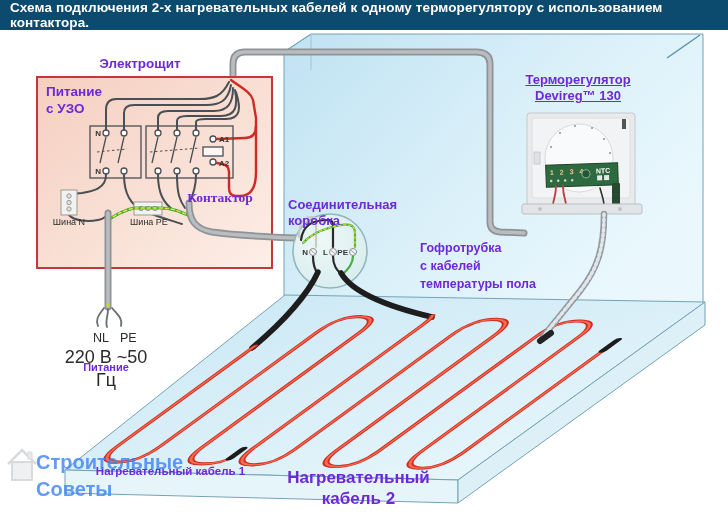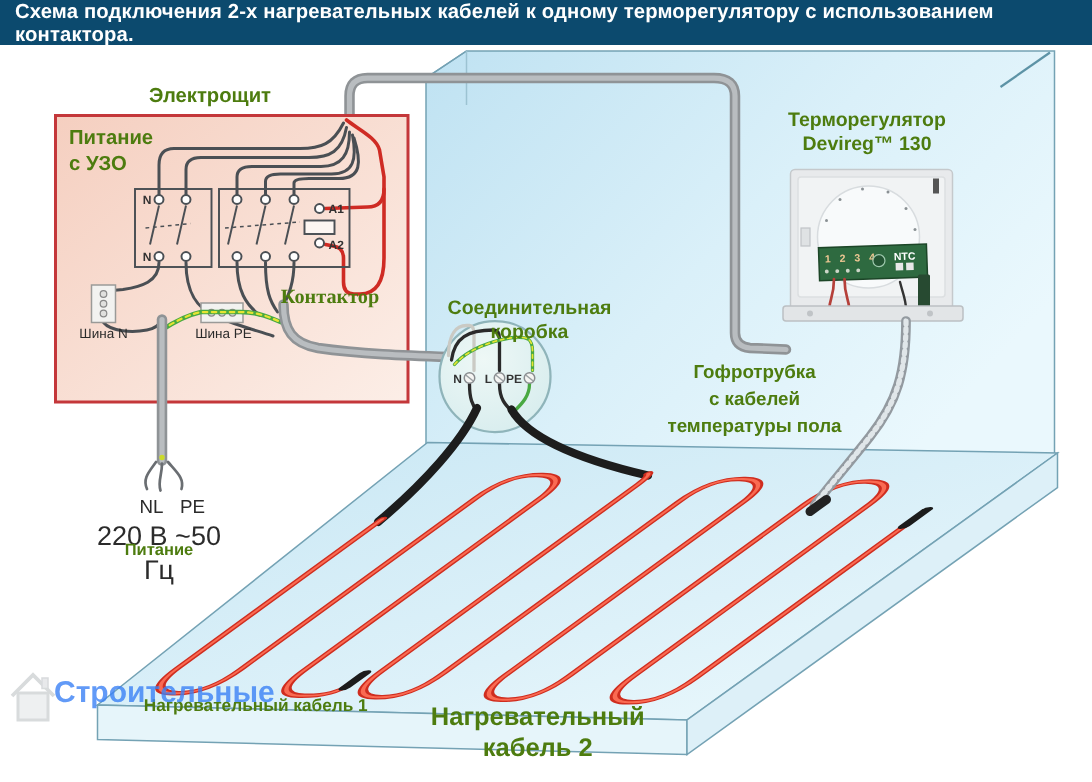--- a/index.html
+++ b/index.html
@@ -4,23 +4,23 @@
 <style>
   html,body{margin:0;padding:0;background:#fff;}
   body{width:728px;height:521px;position:relative;overflow:hidden;
        font-family:"Liberation Sans",sans-serif;}
   .stage{position:absolute;inset:0;}
   .titlebar{position:absolute;left:0;top:0;width:728px;height:30px;
     background:#0c4a6e;color:#fff;display:flex;align-items:center;
     font-size:13.5px;font-weight:600;letter-spacing:.1px;}
   .titlebar span{padding-left:10px;}
   svg.scene{position:absolute;left:0;top:0;}
-  .lbl{position:absolute;color:#4d7c0f;font-weight:700;line-height:1.25;z-index:5;}
+  .lbl{position:absolute;color:#6d28d9;font-weight:700;line-height:1.25;z-index:5;}
   .lbl.center{text-align:center;}
-  .lbl.right{text-align:center;}
+  .lbl.right{text-align:left;}
   .lbl.normal{font-weight:400;color:#2b2b2b;}
   .watermark{position:absolute;left:36px;top:449px;z-index:6;
     color:#3b82f6;font-weight:700;font-size:20px;line-height:27px;opacity:.8;}
   .wm-house{position:absolute;left:4px;top:442px;z-index:6;opacity:.85;}
 </style>
 </head>
 <body>
 
 <div class="stage">
 
@@ -251,21 +251,21 @@
   <div class="lbl center" style="left:168px;top:190px;width:104px;font-size:13.5px;font-family:Liberation Serif, serif;">Контактор</div>
 
   <div class="lbl center normal" style="left:40px;top:217px;width:58px;font-size:9px;">Шина N</div>
   <div class="lbl center normal" style="left:120px;top:217px;width:58px;font-size:9px;">Шина PE</div>
 
   <div class="lbl right" style="left:288px;top:197px;width:130px;font-size:13px;">
     <div>Соединительная</div>
     <div>коробка</div>
   </div>
 
-  <div class="lbl center" style="left:500px;top:72px;width:156px;font-size:13px;">
+  <div class="lbl center" style="left:500px;top:72px;width:156px;font-size:13px;text-decoration:underline;">
     <div>Терморегулятор</div>
     <div>Devireg™ 130</div>
   </div>
 
   <div class="lbl right" style="left:420px;top:239px;width:166px;font-size:12.5px;line-height:18px;">
     <div>Гофротрубка</div>
     <div>с кабелей</div>
     <div>температуры пола</div>
   </div>
 
@@ -276,15 +276,16 @@
   <div class="lbl center" style="left:88px;top:464px;width:165px;font-size:11.5px;">Нагревательный кабель 1</div>
   <div class="lbl center" style="left:276px;top:467px;width:165px;font-size:17px;">Нагревательный кабель 2</div>
 
   <svg class="wm-house" width="36" height="44" viewBox="0 0 36 44">
     <path d="M4,22 L18,8 L32,22" fill="none" stroke="#d2d5d7" stroke-width="2.5"></path>
     <rect x="8" y="20" width="20" height="18" fill="#eceeef" stroke="#d2d5d7" stroke-width="2"></rect>
     <rect x="24" y="10" width="4" height="7" fill="#e4e6e8" stroke="#d2d5d7" stroke-width="1"></rect>
   </svg>
   <div class="watermark">
     <div>Строительные</div>
+    <div>Советы</div>
   </div>
 
 </div>
 
 </body></html>

